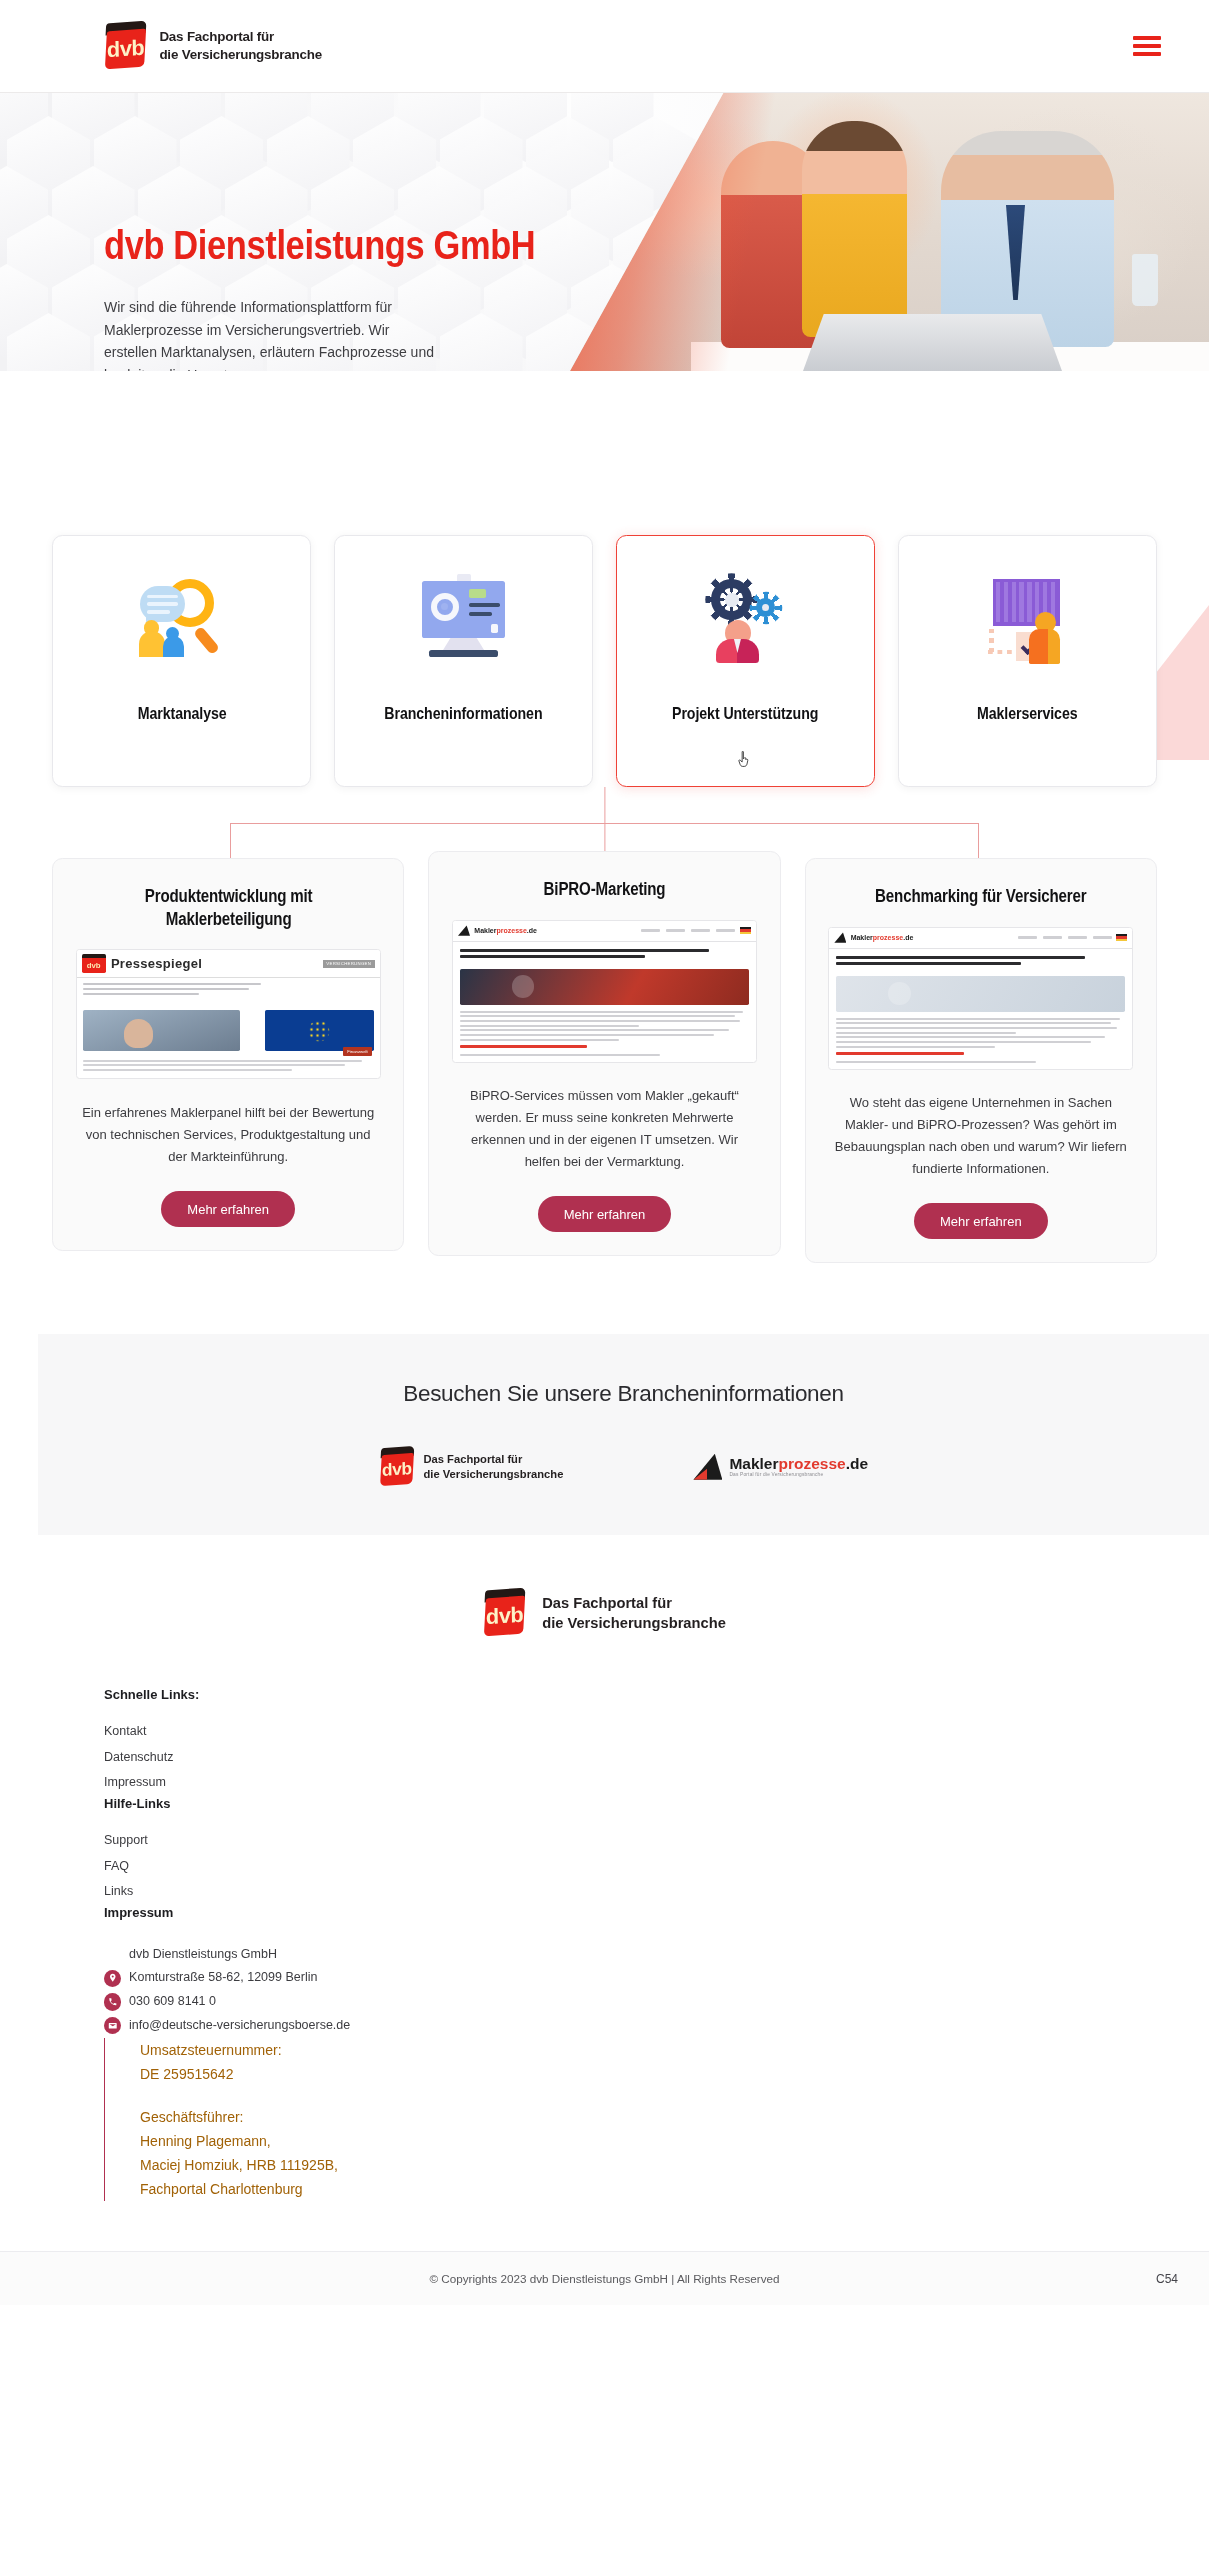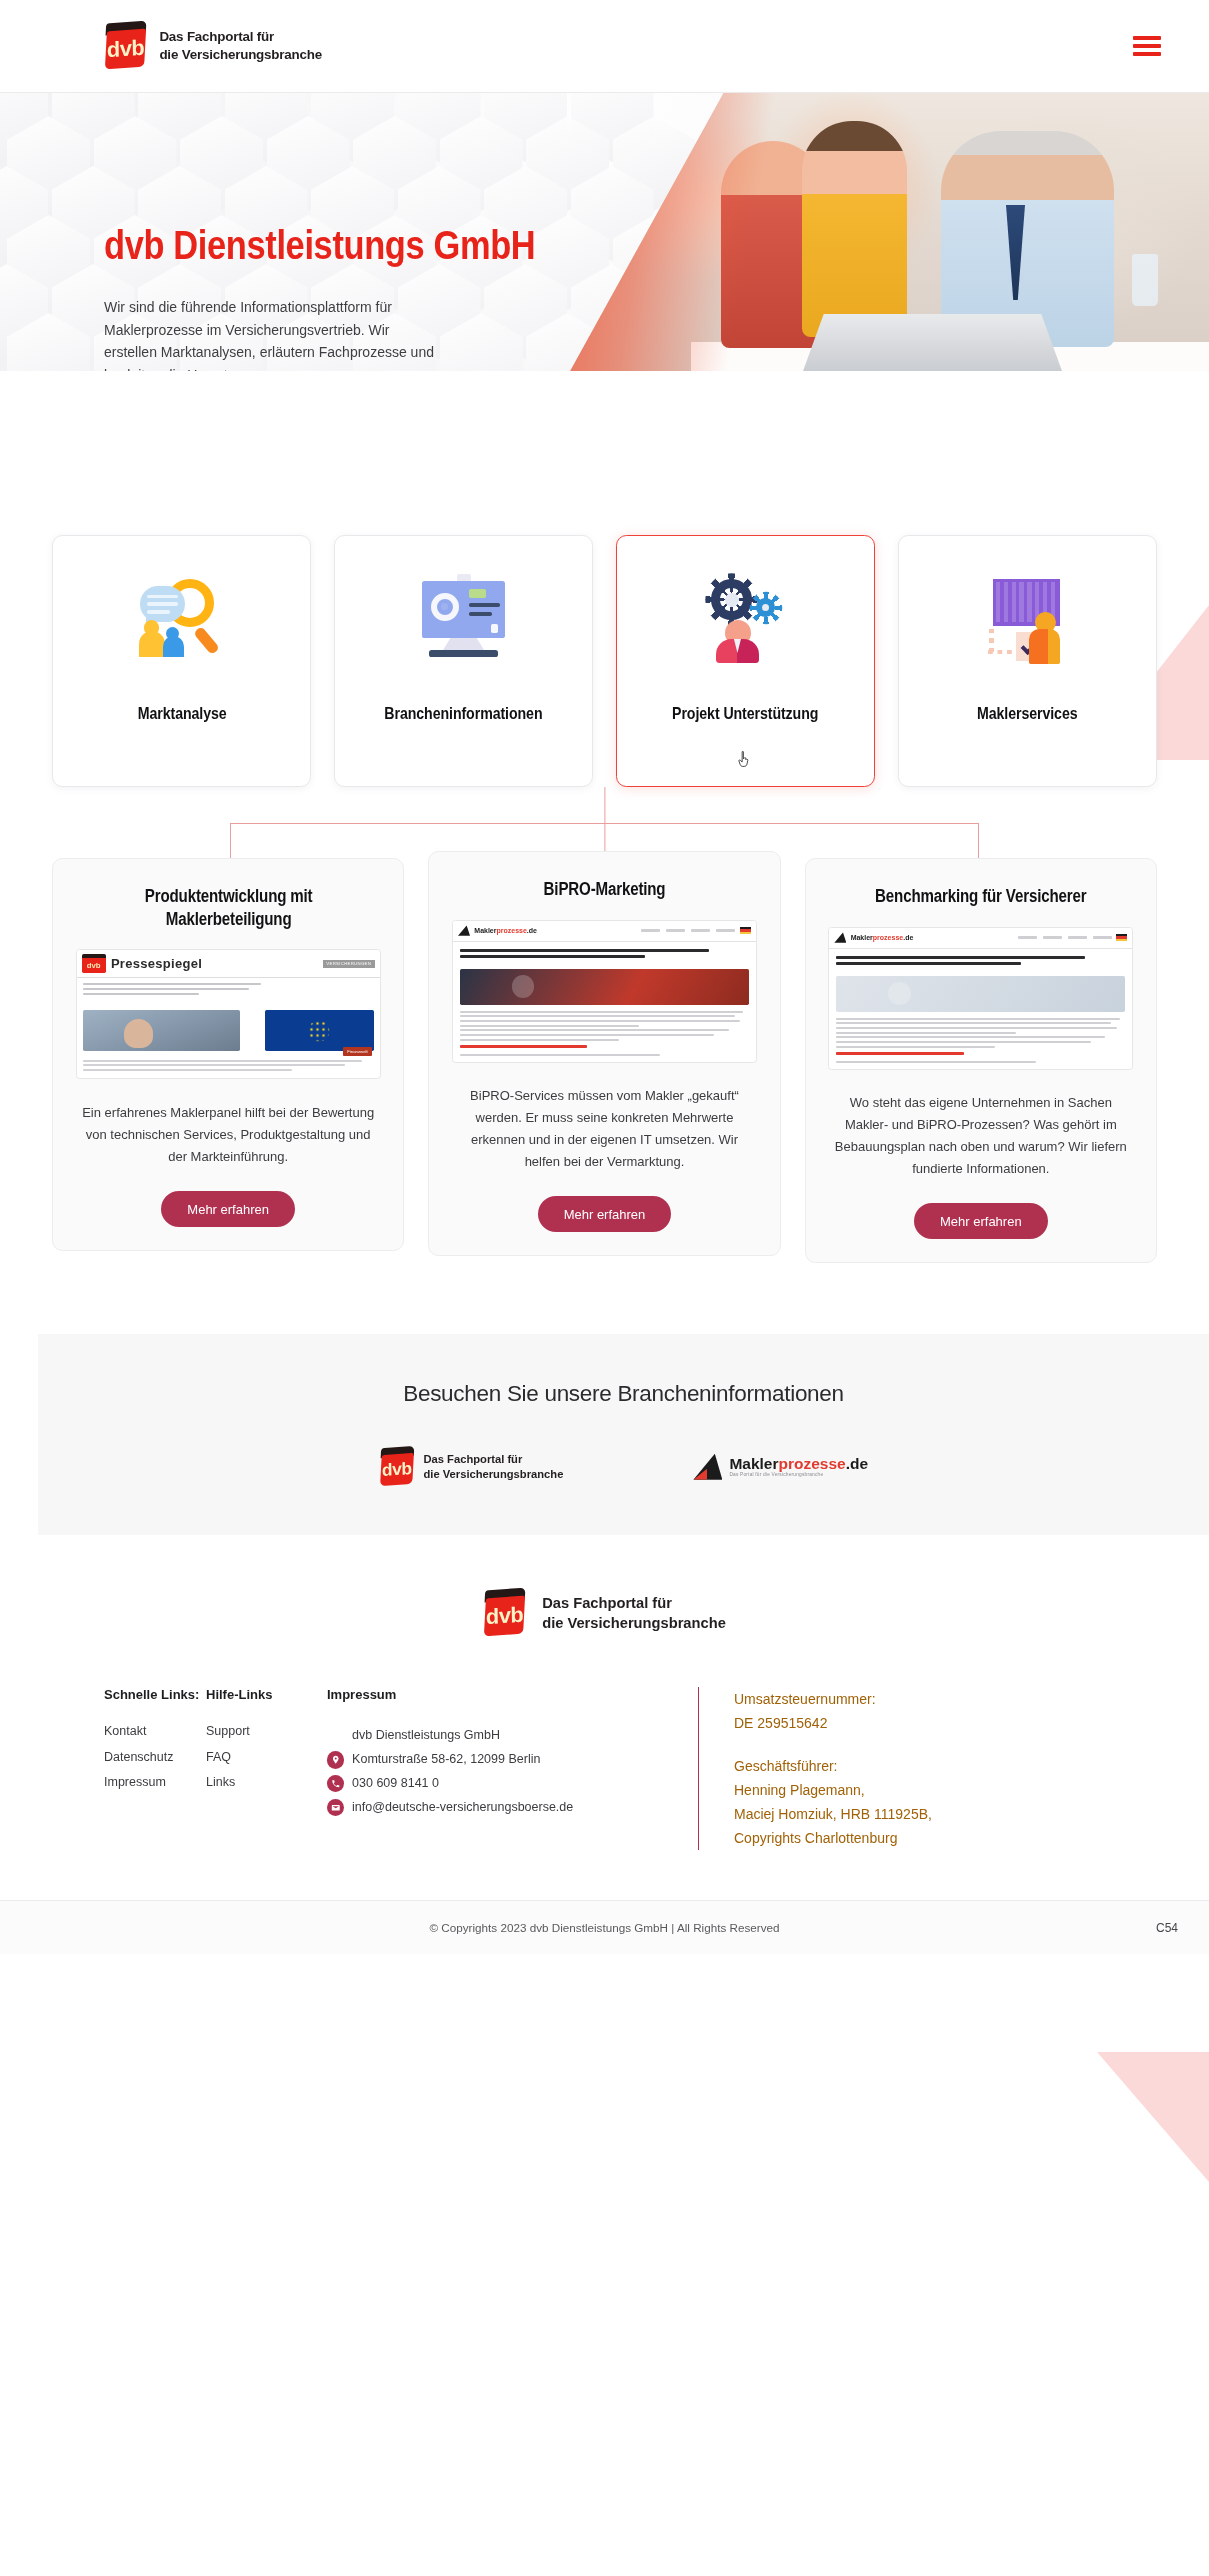--- a/index.html
+++ b/index.html
@@ -311,21 +311,21 @@
   .mk-txt { font-size: 15.5px; font-weight: bold; color: #1b1b1b; line-height: 1.05; }
   .mk-txt b { color: #e23a2e; }
   .mk-sub { font-size: 4.8px; color: #8b8b90; letter-spacing: 0.2px; }
 
   
   .footer { background: #ffffff; padding: 54px 0 0; position: relative; z-index: 5; }
   .footer-logo { display: flex; justify-content: center; align-items: center; gap: 12px; }
   .footer-logo .dvb-mark { width: 47px; height: 50px; }
   .footer-logo-text { font-size: 14.7px; line-height: 1.35; font-weight: bold; color: #231f20; }
   .footer-cols {
-    display: flex; padding: 48px 104px 0; gap: 0; align-items: flex-start;
+    display: flex; padding: 48px 104px 0; gap: 0; align-items: flex-start; flex-direction: column;
   }
   .fcol-quick { width: 102px; }
   .fcol-help  { width: 121px; }
   .fcol-imp   { width: 371px; }
   .fcol-tax   { padding-left: 35px; border-left: 1.3px solid #b03050; }
   .fcol-h {
     font-size: 13px; font-weight: bold; color: #1d1d20; margin-bottom: 17.3px;
   }
   .fcol-h.imp { margin-bottom: 22.5px; }
   .fcol-link { font-size: 12.5px; color: #3c3c40; line-height: 2.05; cursor: pointer; }
@@ -716,21 +716,21 @@
     </div>
 
     <div class="fcol-tax">
       <div class="tax-block">
         <div>Umsatzsteuernummer:</div>
         <div>DE 259515642</div>
         <div class="tax-gap"></div>
         <div>Geschäftsführer:</div>
         <div>Henning Plagemann,</div>
         <div>Maciej Homziuk, HRB 111925B,</div>
-        <div>Copyrights Charlottenburg</div>
+        <div>Fachportal Charlottenburg</div>
       </div>
     </div>
   </div>
 
   <div class="footer-bottom">
     <span>© Copyrights 2023 dvb Dienstleistungs GmbH  | All Rights Reserved</span>
     <span class="corner-tag">C54</span>
   </div>
 </div>
 

